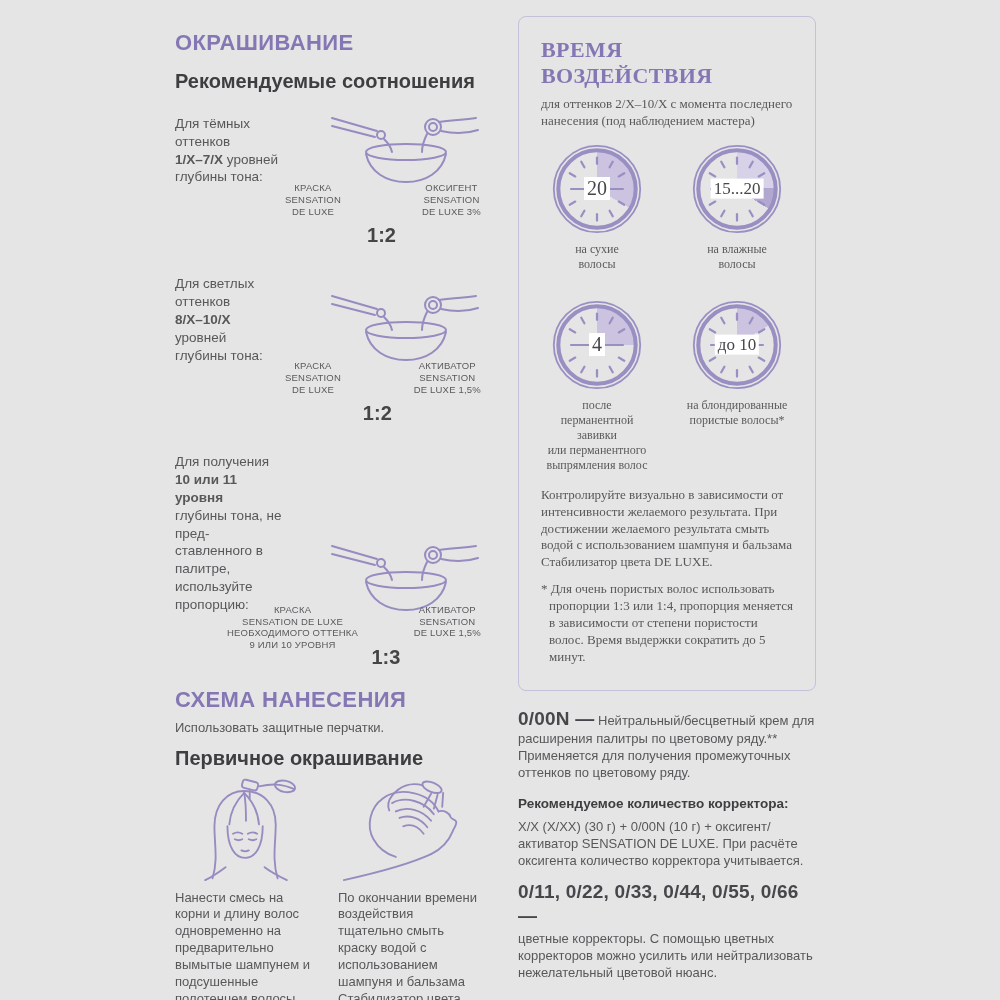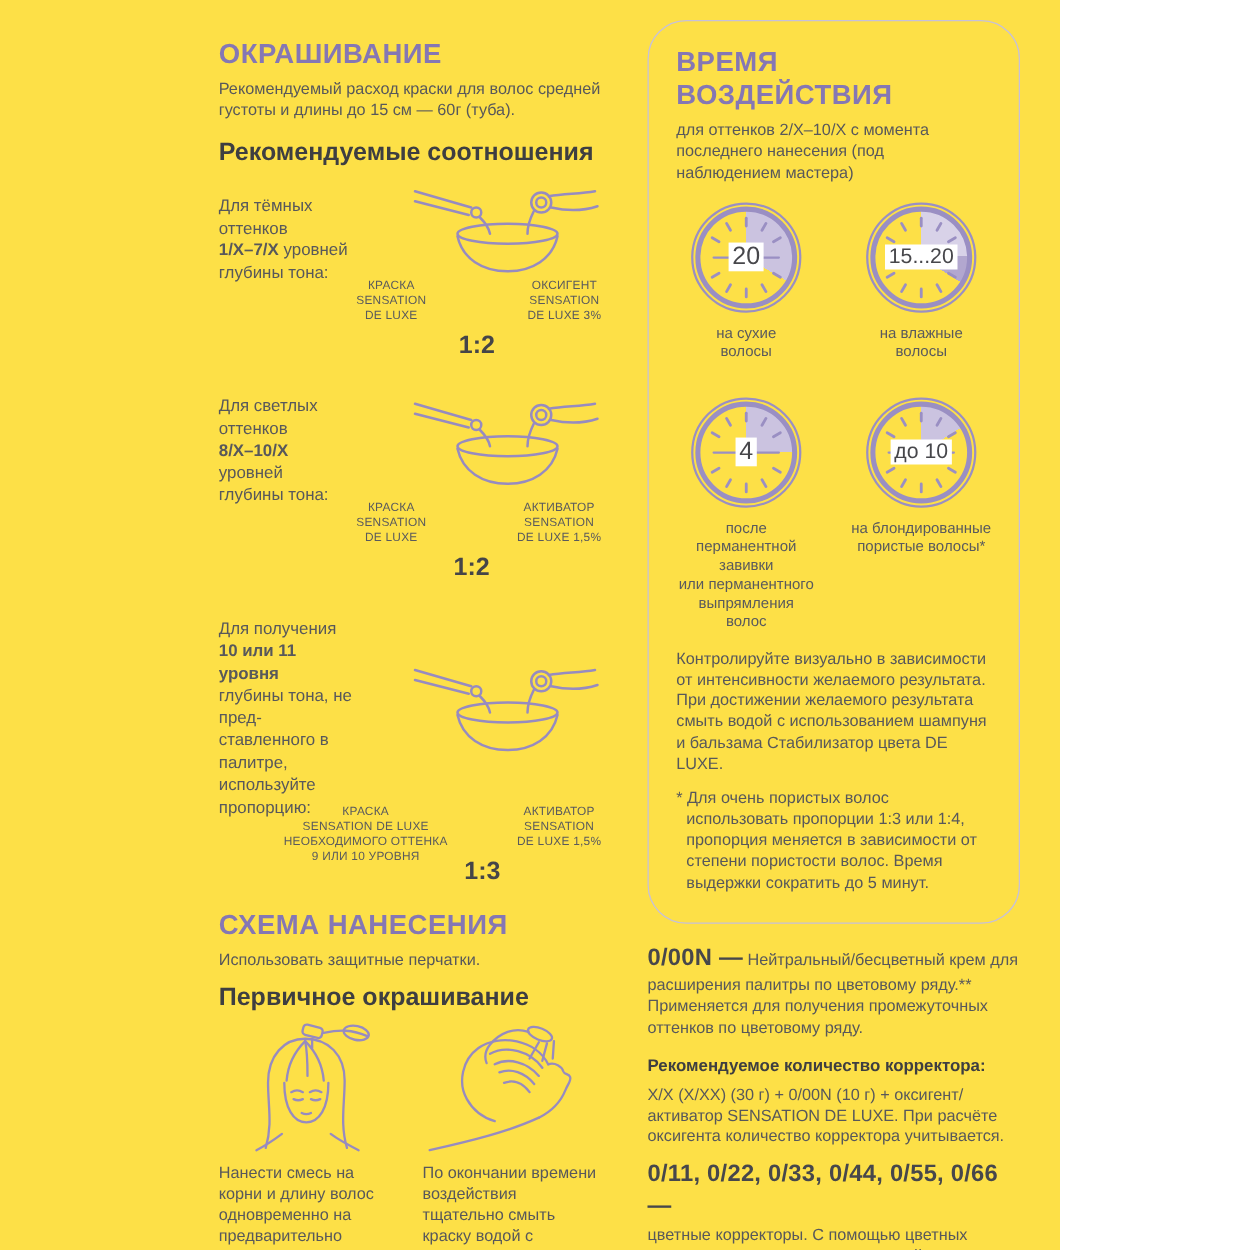--- a/index.html
+++ b/index.html
@@ -1,30 +1,30 @@
 <!DOCTYPE html>
 <html lang="ru"><head>
 <meta charset="utf-8">
 <style>
   html,body{margin:0;padding:0;background:#fff;}
-  .page{position:relative;width:848px;height:1000px;background:#fde047;overflow:hidden;
+  .page{position:relative;width:1000px;height:1000px;background:#e5e5e5;overflow:hidden;
         font-family:"Liberation Sans","DejaVu Sans",sans-serif;color:#58585b;}
   
   .h-purple{font-size:22px;font-weight:bold;color:#8577b4;letter-spacing:.4px;margin:0 0 7px;}
   .h-black{font-size:20px;font-weight:bold;color:#3e3e41;margin:0 0 8px;}
   .h-bold-sm{font-size:13.5px;font-weight:bold;color:#3e3e41;margin:14px 0 6px;line-height:1.25;}
   p{margin:0 0 10px;font-size:13px;line-height:1.3;}
   .pre{white-space:pre-line;}
   .big-lead{font-size:19px;color:#47474b;font-weight:bold;letter-spacing:.2px;}
   
   .col-left{position:absolute;left:175px;top:30px;width:306px;}
   .col-right{position:absolute;left:518px;top:16px;width:298px;}
   
   .ratio-row{margin-bottom:14px;}
-  .ratio-top{display:flex;align-items:center;gap:46px;}
+  .ratio-top{display:flex;align-items:flex-end;gap:46px;}
   .ratio-desc{flex:1;font-size:13.5px;line-height:1.32;padding-top:14px;}
   .bowl-svg{width:152px;height:74px;flex:none;}
   .mix-labels{display:flex;justify-content:space-between;align-items:flex-start;margin-left:auto;width:196px;margin-top:-4px;}
   .mix-labels.wide{width:100%;padding-left:52px;box-sizing:border-box;margin-top:-10px;}
   .mix-label{font-size:9.5px;line-height:1.25;text-align:center;text-transform:uppercase;color:#5a5a5d;letter-spacing:.2px;}
   .ratio-value{font-size:20px;color:#454548;font-weight:bold;padding:2px 4px 0;margin-top:40px;}
   
   .fig-row{display:flex;gap:14px;align-items:flex-end;margin:4px 0 8px;}
   .fig{flex:1;display:flex;justify-content:center;}
   .cap-row{display:flex;gap:20px;}
@@ -36,21 +36,21 @@
   
   .clock{position:relative;flex:none;}
   .clock.big{width:90px;height:90px;}
   .clock.small{width:88px;height:88px;}
   .clock .wedge{position:absolute;inset:7px;border-radius:50%;}
   .clock svg.face{position:absolute;inset:0;width:100%;height:100%;}
   .clock-value{position:absolute;top:50%;left:50%;transform:translate(-50%,-52%);
                background:#fff;padding:0 3px;font-size:20px;color:#47474b;white-space:nowrap;}
   .clock-value.md{font-size:17px;}
   
-  .time-box{border:1.6px solid #c6c0da;border-radius:31px;padding:20px 22px 14px;box-sizing:border-box;}
+  .time-box{border:1.6px solid #c6c0da;border-radius:8px;padding:20px 22px 14px;box-sizing:border-box;font-family:Liberation Serif, serif;}
   .clock-grid{display:grid;grid-template-columns:1fr 1fr;row-gap:14px;column-gap:10px;
               justify-items:center;margin:14px 0 14px;gap:28px;}
   .clock-cell{display:flex;flex-direction:column;align-items:center;}
   .clock-cap{font-size:12px;text-align:center;line-height:1.25;margin-top:8px;color:#5a5a5d;}
   .note-star{text-indent:-8px;padding-left:8px;}
   
   .corr{margin-top:16px;}
   .defs{position:absolute;width:0;height:0;overflow:hidden;}
 </style>
 </head>
@@ -127,21 +127,20 @@
         <path d="M115,16 L114,31"></path>
     </g>
   </symbol>
 </svg>
 
 <div class="page">
 
   <div class="col-left">
 
     <h1 class="h-purple">ОКРАШИВАНИЕ</h1>
-    <p>Рекомендуемый расход краски для волос средней густоты и длины до 15 см — 60г (туба).</p>
     <h2 class="h-black" style="margin-top:14px;">Рекомендуемые соотношения</h2>
 
     <div class="ratio-row">
       <div class="ratio-top">
         <div class="ratio-desc pre"><span>Для тёмных оттенков
 </span><b>1/X–7/X</b><span> уровней
 глубины тона:</span></div>
         <svg class="bowl-svg">
             <use href="#sym-bowl"></use>
           </svg>

